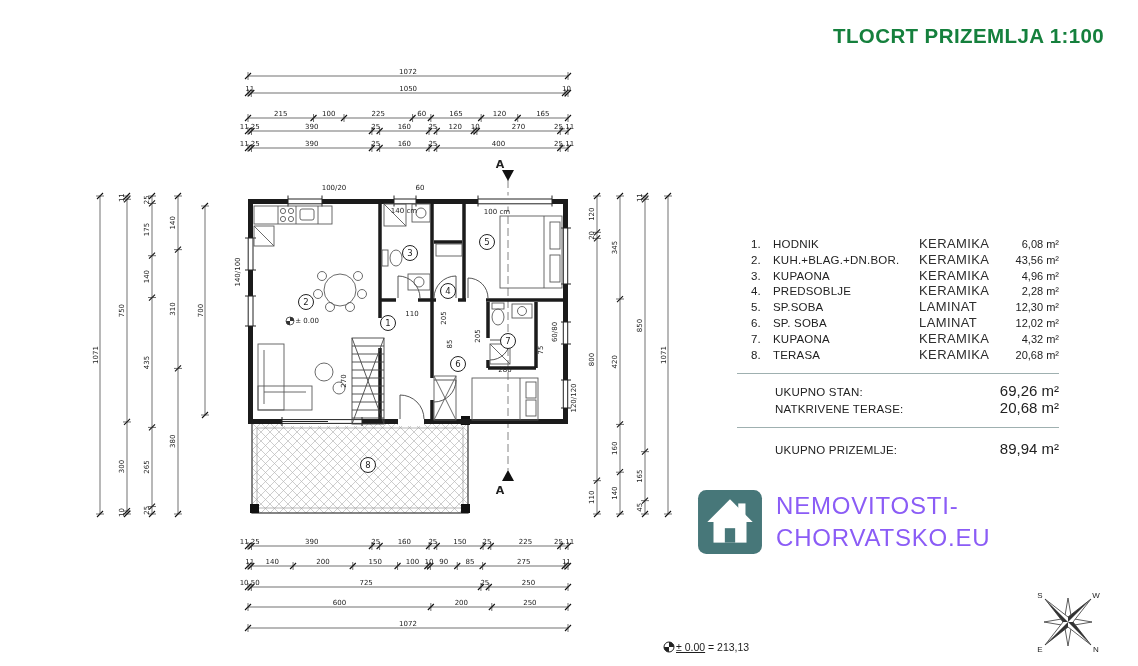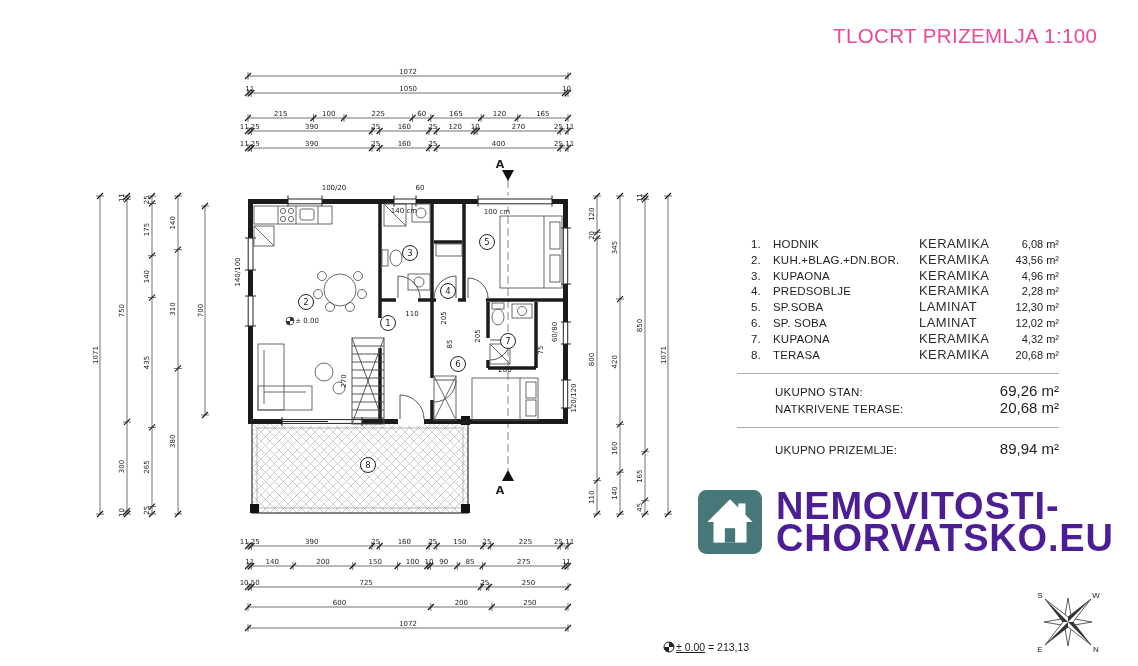--- a/index.html
+++ b/index.html
@@ -1,35 +1,35 @@
 <!DOCTYPE html>
 <html><head>
 <meta charset="utf-8">
 <style>
   *{margin:0;padding:0;box-sizing:border-box}
   body{font-family:"Liberation Sans",sans-serif;background:#9a9a9a}
   .sheet{position:relative;width:1138px;height:666px;background:#ffffff;overflow:hidden;margin:0 auto}
   #plan{position:absolute;left:0;top:0}
   #plan text{font-family:"DejaVu Sans",sans-serif;fill:#222}
-  .title{position:absolute;left:833px;top:24px;font-size:20.5px;letter-spacing:.4px;color:#ec4899;font-weight:400}
+  .title{position:absolute;left:833px;top:24px;font-size:20.5px;letter-spacing:.4px;color:#15803d;font-weight:700}
   .legend{position:absolute;left:737px;top:210px;width:322px;color:#222}
   .legend-heading{font-size:16.5px;font-weight:400;letter-spacing:1.8px;color:#3c3c3c;padding-left:14px}
   #legend-rows{margin-top:26px}
   .lrow{display:flex;align-items:baseline;height:15.8px;font-size:11.5px;padding-left:14px}
   .num{width:22px}
   .name{flex:1;letter-spacing:.2px}
   .mat{width:80px;font-size:13px;color:#2e2e2e;letter-spacing:.4px}
   .area{width:60px;text-align:right;font-size:11px}
   .sep{border-top:1.2px solid #9fb0b0;margin:11px 0 8px 0}
   .trow{display:flex;padding-left:38px;font-size:11.5px;height:17px;align-items:baseline}
   .tlabel{flex:1;letter-spacing:.2px}
   .tval{width:60px;text-align:right;font-size:15px}
   .grand{margin-top:12px}
   .logo{position:absolute;left:697px;top:489px;display:flex;align-items:center;gap:13px}
-  .logo-text{font-size:38px;line-height:32px;color:#4c1d95;letter-spacing:.8px;font-weight:700}
+  .logo-text{font-size:24px;line-height:32px;color:#8b5cf6;letter-spacing:.8px;font-weight:400}
   .datum{position:absolute;left:662px;top:640px;display:flex;align-items:center;font-size:10.5px;color:#1e1e1e}
   .datum .u{text-decoration:underline}
   .compass{position:absolute;left:1028px;top:582px}
 </style>
 </head>
 <body>
 
 <div class="sheet">
 
   <svg id="plan" width="1138" height="666" viewBox="0 0 1138 666">

